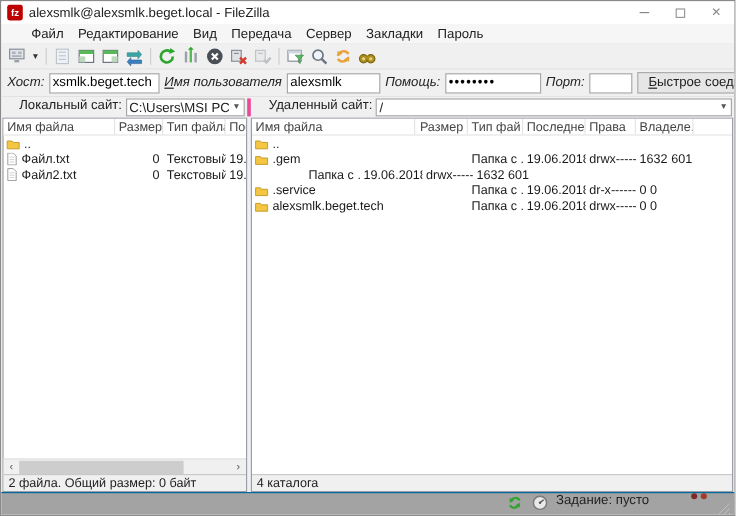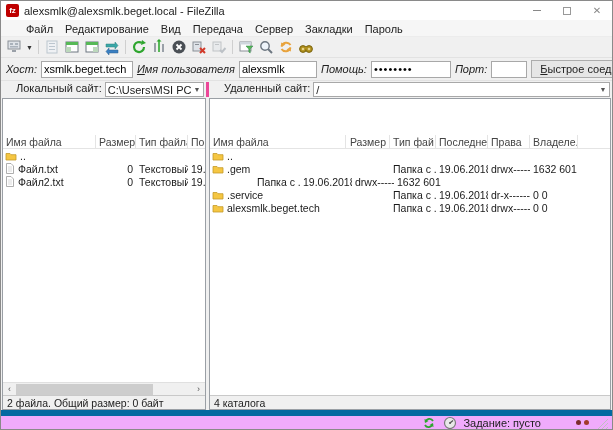--- a/index.html
+++ b/index.html
@@ -46,21 +46,21 @@
   .combo-text { flex:1 1 auto; padding:0 2px; white-space:nowrap; overflow:hidden; }
   .combo-arrow { width:12px; font-size:7px; color:#555; text-align:center; flex:0 0 auto; }
 
   
   .panels { flex:1 1 auto; display:flex; min-height:0; background:#f0f0f0; }
   .panel { background:#fff; border:1px solid #9a9fa5; display:flex; flex-direction:column; min-width:0; }
   .panel.local { width:204px; flex:0 0 auto; margin-left:1px; }
   .panel.remote { flex:1 1 auto; margin-right:1px; }
   .splitter { width:3px; flex:0 0 auto; }
 
-  .listheader { height:14px; display:flex; border-bottom:1px solid #e4e4e4; background:#fff; color:#444; flex:0 0 auto; overflow:hidden;margin-top:36px; }
+  .listheader { height:14px; display:flex; border-bottom:1px solid #e4e4e4; background:#fff; color:#444; flex:0 0 auto; overflow:hidden; }
   .hcell { border-right:1px solid #e4e4e4; padding:0 3px; white-space:nowrap; overflow:hidden; flex:0 0 auto; position:relative; font-size:10.5px; line-height:14px; }
   .hcell.num { text-align:right; }
 
   .listbody { flex:1 1 auto; overflow:hidden; position:relative; }
   .lrow { height:13px; display:flex; align-items:center; white-space:nowrap; overflow:hidden; }
   .cell { padding:0 3px; overflow:hidden; white-space:nowrap; flex:0 0 auto; font-size:10.5px; }
   .cell.num { text-align:right; }
   .name-wrap { display:flex; align-items:center; gap:3px; overflow:hidden; flex:0 0 auto; padding-left:2px; }
   .ficon { flex:0 0 auto; display:inline-flex; }
 
@@ -70,21 +70,21 @@
   .rc-name { width:136px; } .rc-size { width:44px; } .rc-type { width:46px; } .rc-mod { width:52px; } .rc-perm { width:42px; } .rc-own { width:48px; } .rc-fill { flex:1 1 auto; border-right:none; }
 
   .hscroll { height:13px; background:#f0f0f0; display:flex; align-items:center; border-top:1px solid #e0e0e0; flex:0 0 auto; }
   .hs-arrow { width:13px; text-align:center; color:#555; font-size:9px; line-height:13px; flex:0 0 auto; }
   .hs-track { flex:1 1 auto; height:100%; position:relative; }
   .hs-thumb { position:absolute; left:0; top:1px; height:11px; width:78%; background:#cdcdcd; }
 
   .panel-status { height:14px; background:#f0f0f0; border-top:1px solid #c9c9c9; padding:0 4px; line-height:14px; color:#222; flex:0 0 auto; font-size:10.5px; white-space:nowrap; overflow:hidden; }
 
   
-  .statusbar { height:19px; background:#f0abfc; border-top:6px solid #0369a1; display:flex; align-items:center; justify-content:flex-end; padding-right:4px; gap:5px; flex:0 0 auto; }
+  .statusbar { height:19px; background:#a3a3a3; border-top:1px solid #0369a1; display:flex; align-items:flex-start; justify-content:flex-end; padding-right:4px; gap:5px; flex:0 0 auto; }
   .queue-label { color:#222; margin-right:30px; }
   .led-box { display:flex; gap:3px; align-items:center; margin-right:4px; }
   .led { width:5px; height:5px; border-radius:50%; }
   .led-a { background:#7c2b2b; } .led-b { background:#a33a2a; }
   .grip { width:10px; height:10px; background:
     linear-gradient(135deg, transparent 0 50%, #c0c0c0 50% 55%, transparent 55% 70%, #c0c0c0 70% 75%, transparent 75% 90%, #c0c0c0 90% 95%, transparent 95%); align-self:flex-end; }
   svg { display:block; }
 </style>
 </head>
 <body>

